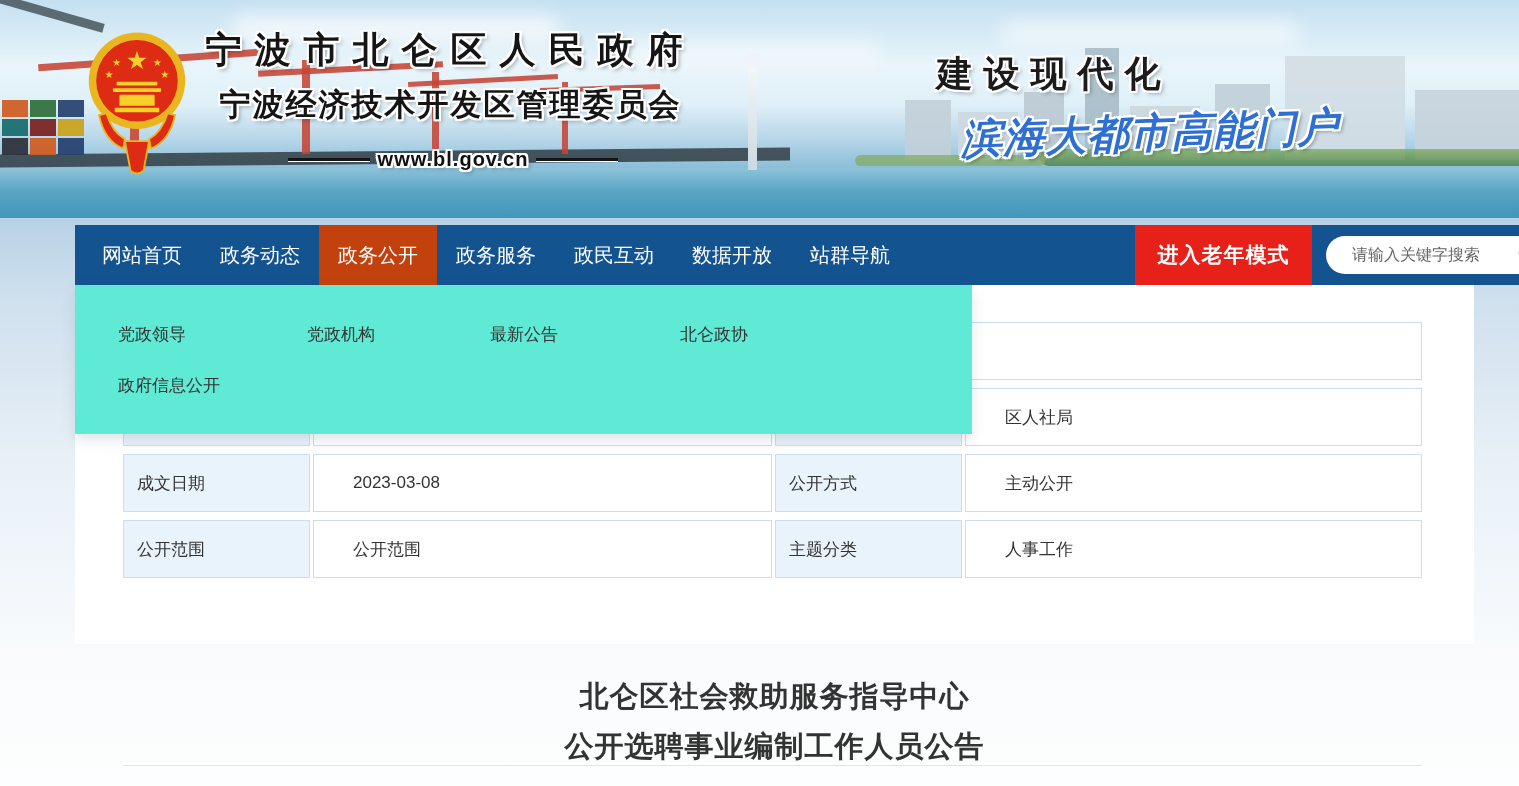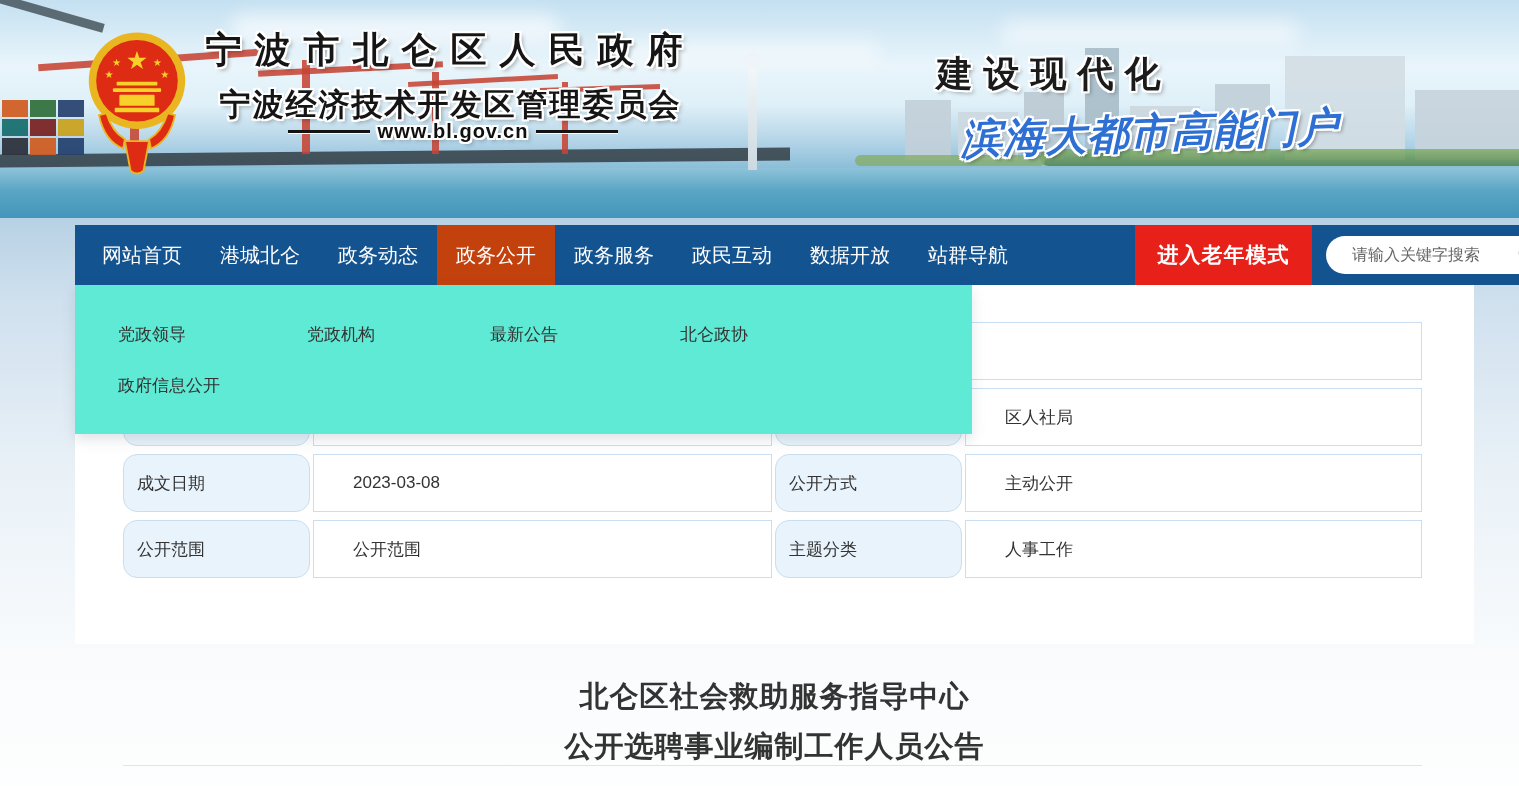--- a/index.html
+++ b/index.html
@@ -33,21 +33,21 @@
   .tower-ball{position:absolute;left:744px;top:52px;width:17px;height:17px;border-radius:50%;background:#eef4f7;}
   .sky{position:absolute;opacity:.9;}
   .trees{position:absolute;opacity:.8;}
   .emblem{position:absolute;left:86px;top:28px;}
   .banner-t1{position:absolute;left:198px;top:26px;width:505px;text-align:center;
     font-size:36px;font-weight:900;color:#151515;letter-spacing:13px;white-space:nowrap;}
   .banner-t2{position:absolute;left:198px;top:84px;width:505px;text-align:center;
     font-size:31px;font-weight:900;color:#151515;letter-spacing:2px;white-space:nowrap;}
   .outline-w{text-shadow:-2px -2px 0 #fff,2px -2px 0 #fff,-2px 2px 0 #fff,2px 2px 0 #fff,
     -2px 0 0 #fff,2px 0 0 #fff,0 -2px 0 #fff,0 2px 0 #fff,3px 3px 4px rgba(0,0,0,.35);}
-  .www-row{position:absolute;left:288px;top:120px;width:330px;display:flex;align-items:center;justify-content:center;gap:8px;}
+  .www-row{position:absolute;left:288px;top:148px;width:330px;display:flex;align-items:center;justify-content:center;gap:8px;}
   .www-row .ln{height:3px;background:#141414;flex:1;box-shadow:0 1px 0 #fff;}
   .www-row .tx{font-size:20px;font-weight:bold;color:#101010;letter-spacing:1px;}
   .slogan1{position:absolute;left:884px;top:50px;width:340px;text-align:center;
     font-size:36px;font-weight:900;color:#1b1b1b;letter-spacing:11px;white-space:nowrap;}
   .slogan2{position:absolute;left:925px;top:106px;width:450px;text-align:center;
     font-size:41px;font-weight:900;font-style:italic;color:#2e6fd4;letter-spacing:1px;
     transform:rotate(-2deg);white-space:nowrap;}
   
   .navbar{position:absolute;left:75px;top:225px;width:1512px;height:60px;background:#135390;z-index:4;}
   .nav-items{position:absolute;left:8px;top:0;height:60px;display:flex;align-items:stretch;}
@@ -62,21 +62,21 @@
   .search-pill input{border:none;outline:none;background:transparent;margin-left:24px;width:160px;
     font-size:16px;color:#333;font-family:"Liberation Sans","DejaVu Sans",sans-serif;}
   .search-pill input::placeholder{color:#666;}
   .search-icon{margin-left:2px;cursor:pointer;}
   
   .content{position:absolute;left:75px;top:285px;width:1399px;height:359px;background:#fff;z-index:1;}
   .info-table{position:absolute;left:48px;top:37px;display:grid;
     grid-template-columns:187px 459px 187px 457px;gap:8px 3px;}
   .cell{height:58px;display:flex;align-items:center;font-size:17px;color:#333;
     border:1px solid #c9def0;box-sizing:border-box;}
-  .cell.lbl{background:#e9f3fb;padding-left:13px;border-radius:14px;}
+  .cell.lbl{background:#e9f3fb;padding-left:13px;}
   .cell.val{background:#fff;padding-left:39px;}
   .doc-title{position:absolute;left:0;top:362px;width:100%;text-align:center;
     font-size:29px;font-weight:bold;color:#333;line-height:50px;}
   .doc-title span{display:block;letter-spacing:1px;}
   .divider{position:absolute;left:48px;top:480px;width:1299px;height:0;border-top:1px solid #e3e3e3;}
   
   .dropdown{position:absolute;left:75px;top:285px;width:897px;height:149px;background:#5eead4;z-index:6;
     box-shadow:0 6px 12px rgba(90,110,130,.18);}
   .dd-item{position:absolute;font-size:17px;color:#333;cursor:pointer;text-decoration:none;white-space:nowrap;}
   .dd-item:nth-child(1){left:43px;top:38px;}
@@ -153,21 +153,20 @@
     <span class="tx outline-w">www.bl.gov.cn</span>
     <span class="ln"></span>
   </div>
   <div class="slogan1 outline-w">建设现代化</div>
   <div class="slogan2 outline-w">滨海大都市高能门户</div>
 </div>
 
 <nav class="navbar">
   <div class="nav-items">
     <a class="nav-item">网站首页</a>
-    <a class="nav-item">港城北仑</a>
     <a class="nav-item">政务动态</a>
     <a class="nav-item active">政务公开</a>
     <a class="nav-item">政务服务</a>
     <a class="nav-item">政民互动</a>
     <a class="nav-item">数据开放</a>
     <a class="nav-item">站群导航</a>
   </div>
   <a class="elder-btn">进入老年模式</a>
   <div class="search-pill">
     <input type="text" placeholder="请输入关键字搜索" style="">

